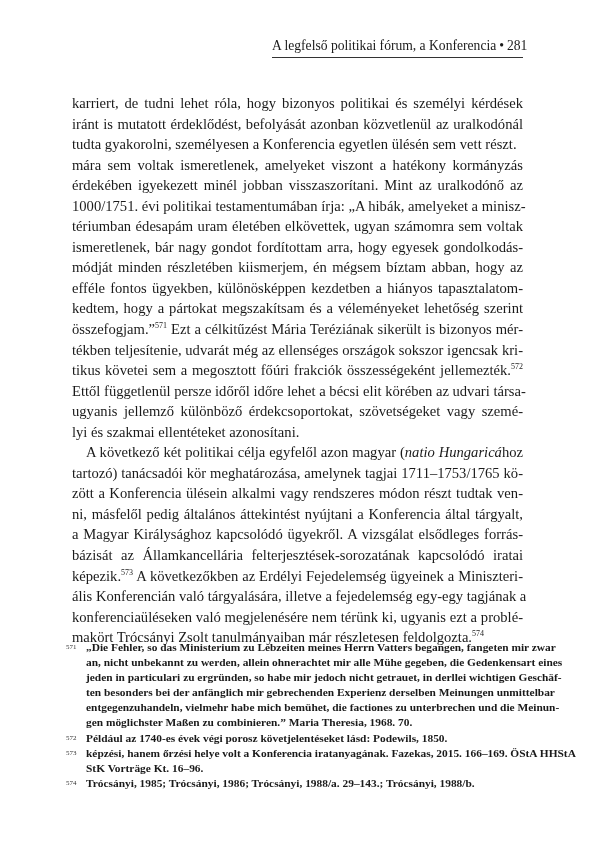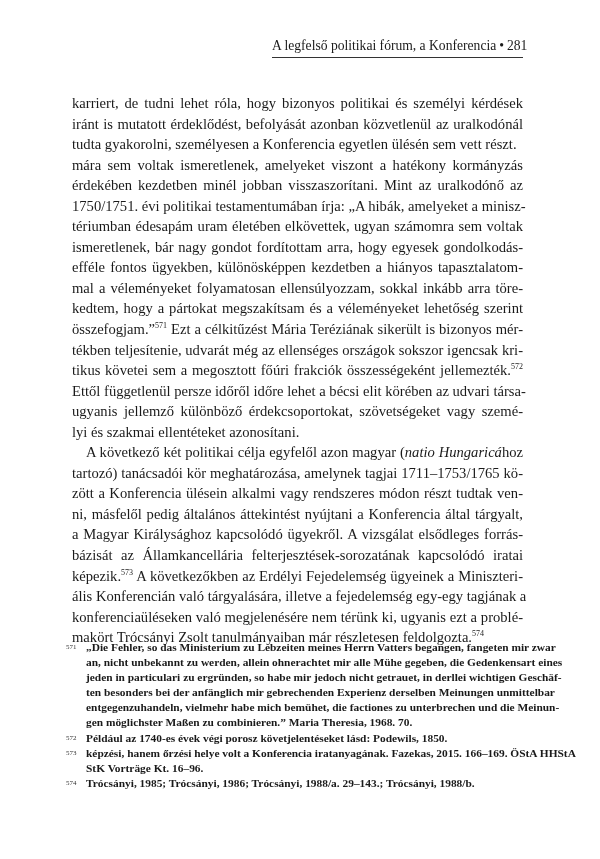--- a/index.html
+++ b/index.html
@@ -102,26 +102,26 @@
 <div class="body-text">
 
   <div>
     <span class="line">karriert, de tudni lehet róla, hogy bizonyos politikai és személyi kérdések</span>
     <span class="line">iránt is mutatott érdeklődést, befolyását azonban közvetlenül az uralkodónál</span>
     <span class="line last">tudta gyakorolni, személyesen a Konferencia egyetlen ülésén sem vett részt.</span>
   </div>
 
   <div>
     <span class="line">mára sem voltak ismeretlenek, amelyeket viszont a hatékony kormányzás</span>
-    <span class="line">érdekében kezdetben minél jobban visszaszorítani. Mint az uralkodónő az</span>
-    <span class="line">1750/1751. évi politikai testamentumában írja: „A hibák, amelyeket a minisz-</span>
+    <span class="line">érdekében igyekezett minél jobban visszaszorítani. Mint az uralkodónő az</span>
+    <span class="line">1000/1751. évi politikai testamentumában írja: „A hibák, amelyeket a minisz-</span>
     <span class="line">tériumban édesapám uram életében elkövettek, ugyan számomra sem voltak</span>
     <span class="line">ismeretlenek, bár nagy gondot fordítottam arra, hogy egyesek gondolkodás-</span>
+    <span class="line">módját minden részletében kiismerjem, én mégsem bíztam abban, hogy az</span>
     <span class="line">efféle fontos ügyekben, különösképpen kezdetben a hiányos tapasztalatom-</span>
-    <span class="line">mal a véleményeket folyamatosan ellensúlyozzam, sokkal inkább arra töre-</span>
     <span class="line">kedtem, hogy a pártokat megszakítsam és a véleményeket lehetőség szerint</span>
     <span class="line"><span>összefogjam.”</span><sup class="fn">571</sup> <span>Ezt a célkitűzést Mária Teréziának sikerült is bizonyos mér-</span></span>
     <span class="line">tékben teljesítenie, udvarát még az ellenséges országok sokszor igencsak kri-</span>
     <span class="line"><span>tikus követei sem a megosztott főúri frakciók összességeként jellemezték.</span><sup class="fn">572</sup></span>
     <span class="line">Ettől függetlenül persze időről időre lehet a bécsi elit körében az udvari társa-</span>
     <span class="line">ugyanis jellemző különböző érdekcsoportokat, szövetségeket vagy szemé-</span>
     <span class="line last">lyi és szakmai ellentéteket azonosítani.</span>
   </div>
 
   <div>

